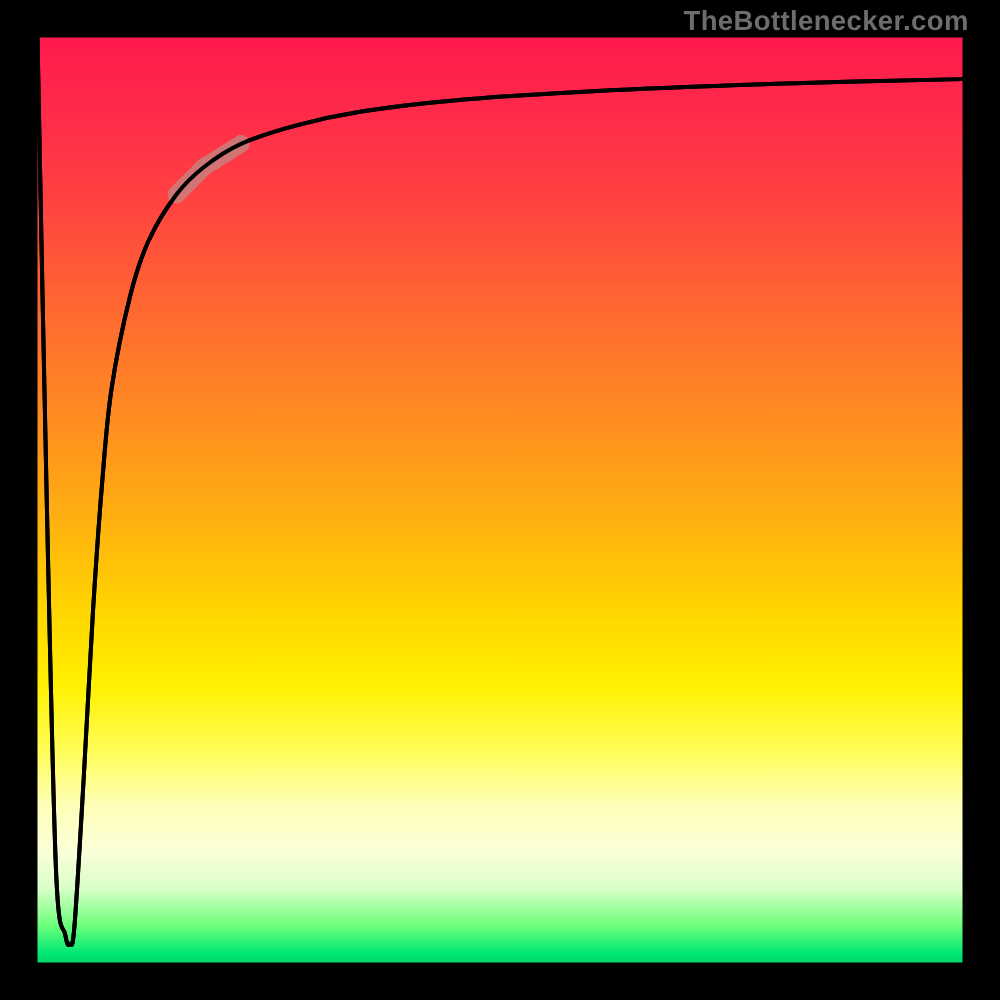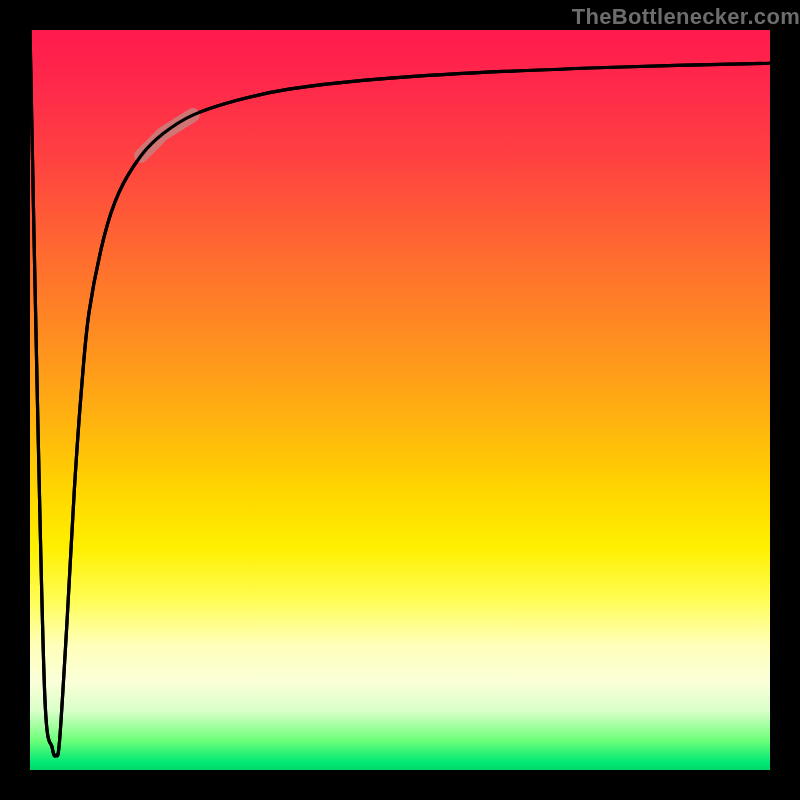--- a/index.html
+++ b/index.html
@@ -13,21 +13,21 @@
   }
   .frame {
     position: relative;
     width: 800px;
     height: 800px;
     background: #000;
   }
   .watermark {
     position: absolute;
     top: 4px;
-    right: 0;
+    right: 25px;
     color: #6d6d6d;
     font-size: 22px;
     font-weight: 600;
     letter-spacing: 0.3px;
     z-index: 10;
   }
   .plot-area {
     position: absolute;
     left: 30px;
     top: 30px;

